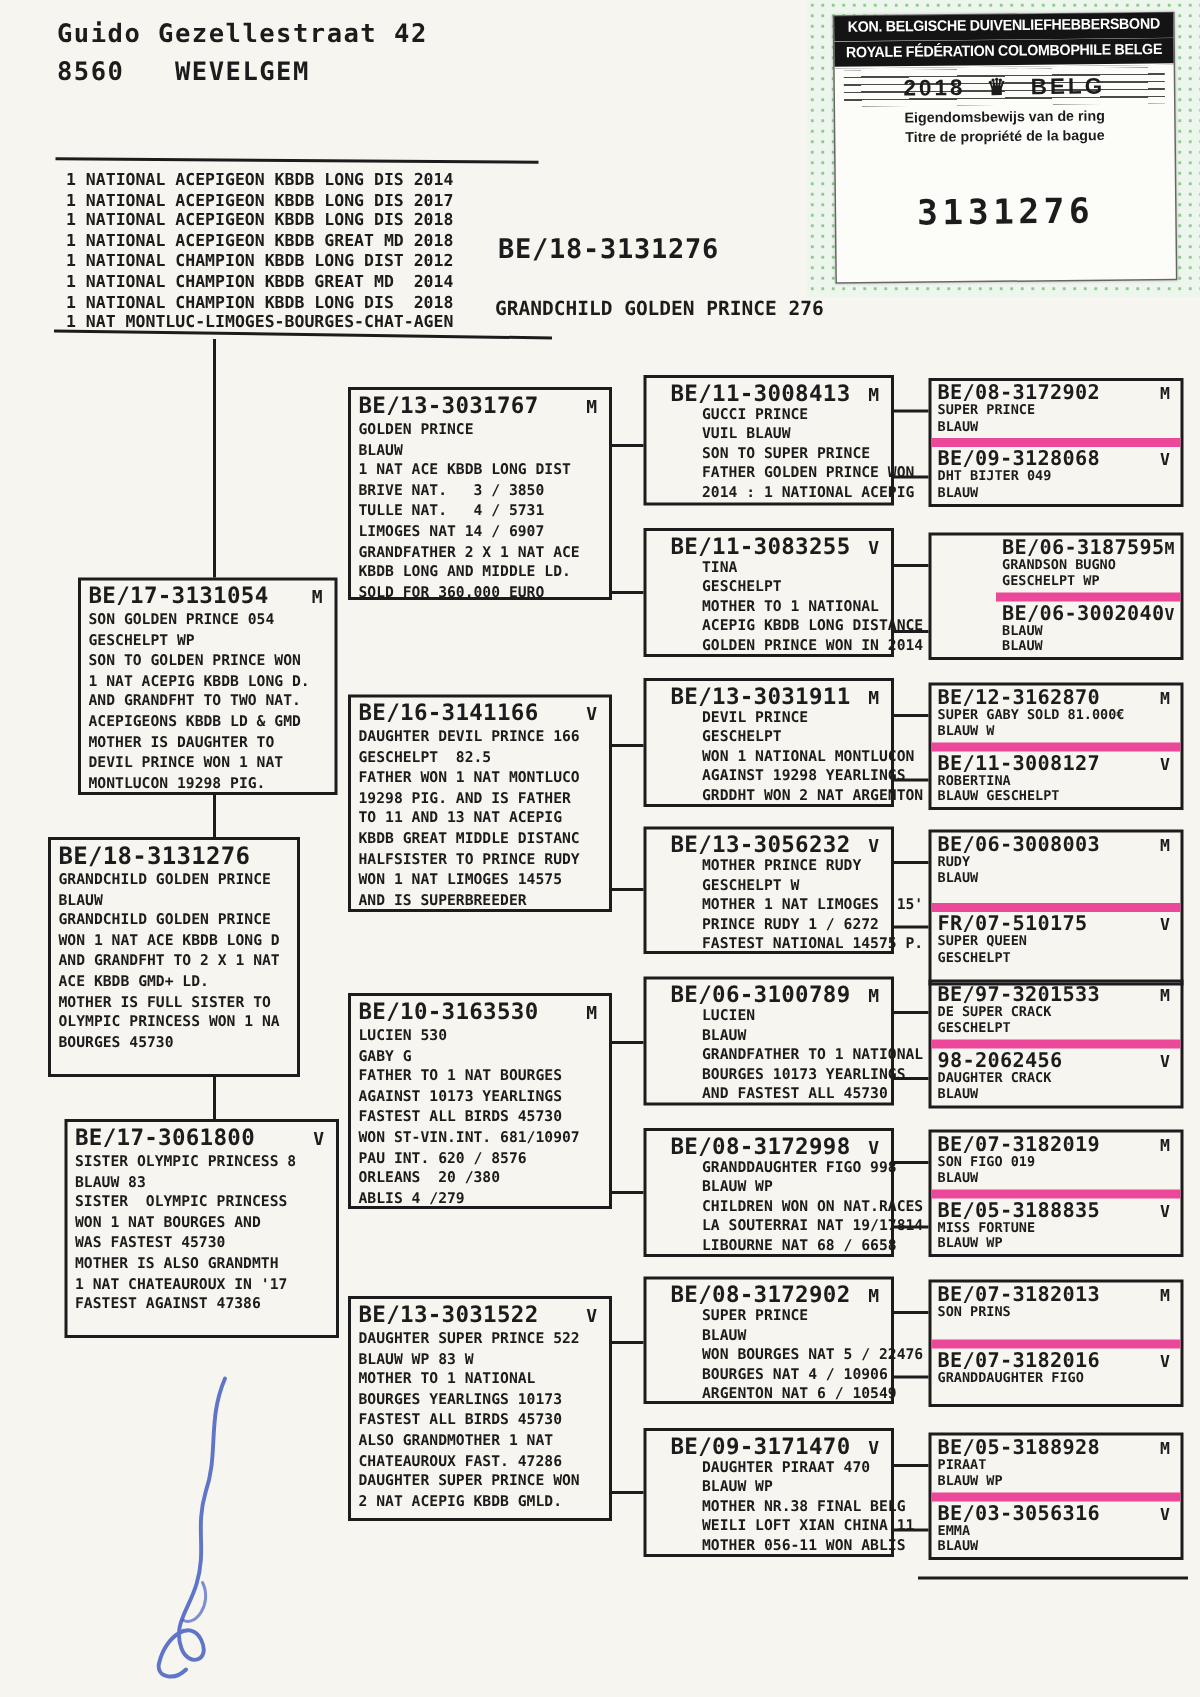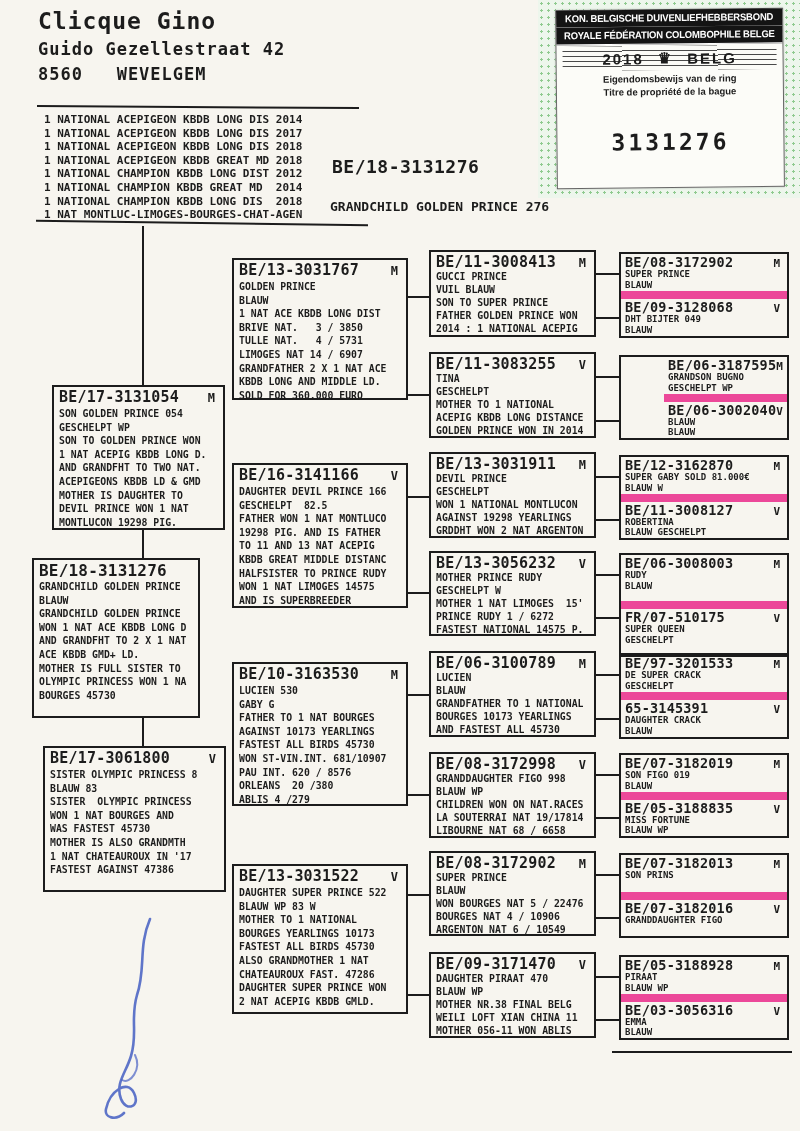--- a/index.html
+++ b/index.html
@@ -30,37 +30,36 @@
   .reg{line-height:11.5px;text-align:center;font-family:"Liberation Sans",sans-serif;
        font-weight:bold;font-size:9.5px;margin-top:3px;}
   .stamp-no{text-align:center;font-size:23px;font-weight:bold;letter-spacing:3px;margin-top:32px;}
   
   .pbox{position:absolute;border:2px solid #1c1c1c;box-sizing:border-box;padding:1px 4px 0 5px;font-weight:bold;}
   .pbox-h{display:flex;justify-content:space-between;align-items:baseline;height:19px;padding-right:4px;}
   .pid{font-size:15px;letter-spacing:.2px;white-space:pre;}
   .psex{font-size:12px;}
   .plines{font-size:9.8px;}
   .plines .pl{white-space:pre;line-height:13.6px;}
-  .g4 .pbox-h{height:17px;}
-  .g4 .plines .pl{line-height:13px;}
+  .g4 .pbox-h{height:17px;margin-left:11px;}
+  .g4 .plines .pl{line-height:13px;margin-left:32px;}
   .pair{position:absolute;border:2px solid #1c1c1c;box-sizing:border-box;display:flex;flex-direction:column;}
   .sub{flex:1;padding:0 3px 0 4px;font-weight:bold;}
-  .sub + .sub{border-top:8px solid #ec4899;}
+  .sub + .sub{border-top:6px solid #ec4899;}
   .sub .pbox-h{height:15px;}
   .sub .pid{font-size:13.5px;}
   .sub .psex{font-size:11px;}
   .sub .plines{font-size:9px;}
   .sub .plines .pl{line-height:10.8px;}
   .ln{position:absolute;background:#1c1c1c;}
 </style>
 </head>
 <body>
 
 <div class="abs owner">
-  <div class="owner-name">Clicque Gino</div>
   <div class="owner-line">Guido Gezellestraat 42</div>
   <div class="owner-line">8560   WEVELGEM</div>
 </div>
 <div class="abs rule" style="left:37px;top:106px;width:322px;transform:rotate(.4deg);"></div>
 <div class="abs ach">
     <div class="pl">1 NATIONAL ACEPIGEON KBDB LONG DIS 2014</div>
     <div class="pl">1 NATIONAL ACEPIGEON KBDB LONG DIS 2017</div>
     <div class="pl">1 NATIONAL ACEPIGEON KBDB LONG DIS 2018</div>
     <div class="pl">1 NATIONAL ACEPIGEON KBDB GREAT MD 2018</div>
     <div class="pl">1 NATIONAL CHAMPION KBDB LONG DIST 2012</div>
@@ -406,21 +405,21 @@
         <span class="pid">BE/97-3201533</span>
         <span class="psex">M</span>
       </div>
     <div class="plines">
         <div class="pl">DE SUPER CRACK</div>
         <div class="pl">GESCHELPT</div>
       </div>
   </div>
   <div class="sub">
     <div class="pbox-h">
-        <span class="pid">65-3145391</span>
+        <span class="pid">98-2062456</span>
         <span class="psex">V</span>
       </div>
     <div class="plines">
         <div class="pl">DAUGHTER CRACK</div>
         <div class="pl">BLAUW</div>
       </div>
   </div>
 </div>
 <div class="pair" style="left:619px;top:753px;width:170px;height:85px;">
   <div class="sub">

